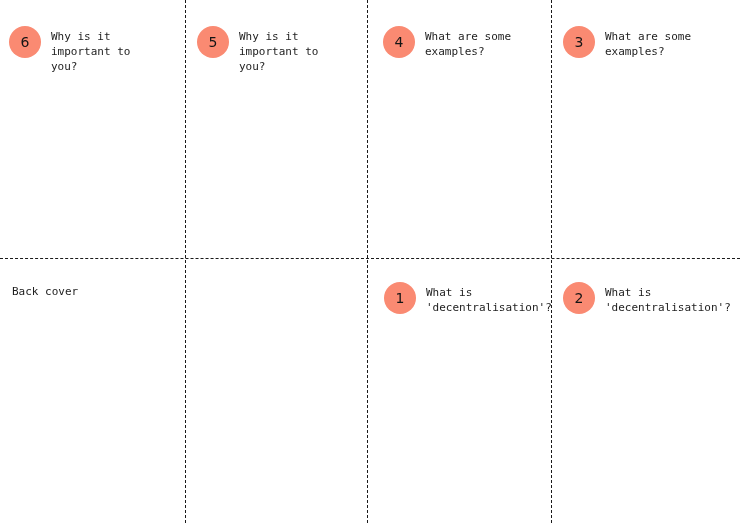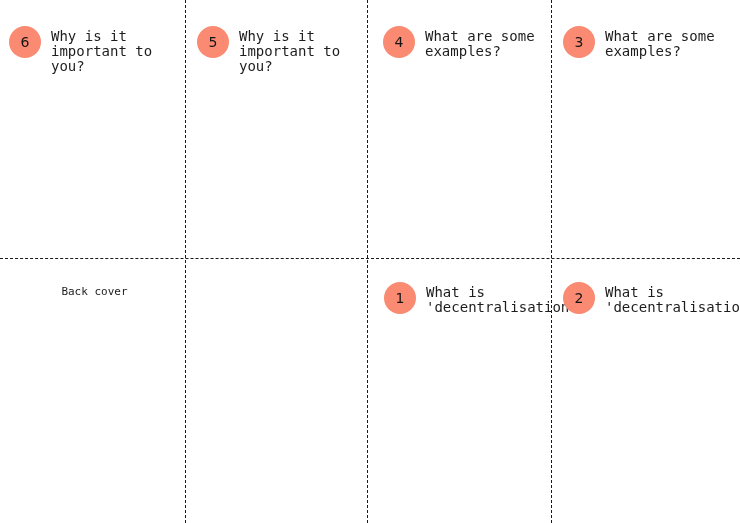--- a/index.html
+++ b/index.html
@@ -60,33 +60,32 @@
     justify-content: center;
     font-family: "DejaVu Sans", "Liberation Sans", sans-serif;
     font-size: 14px;
     color: #141414;
     line-height: 1;
   }
 
   
   .prompt {
     font-family: "DejaVu Sans Mono", "Liberation Mono", monospace;
-    font-size: 14px;
+    font-size: 11px;
     line-height: 15px;
     color: #1d1d1d;
     white-space: pre-line;
     padding-top: 3px;
   }
 
   .plain-label {
     font-family: "DejaVu Sans Mono", "Liberation Mono", monospace;
     font-size: 11px;
     line-height: 15px;
     color: #1d1d1d;
-    text-align: center;
   }
 </style>
 </head>
 <body>
 
 <div id="canvas">
 
   <div class="guide-v" style="left:185px;"></div>
   <div class="guide-v" style="left:367px;"></div>
   <div class="guide-v" style="left:551px;"></div>

